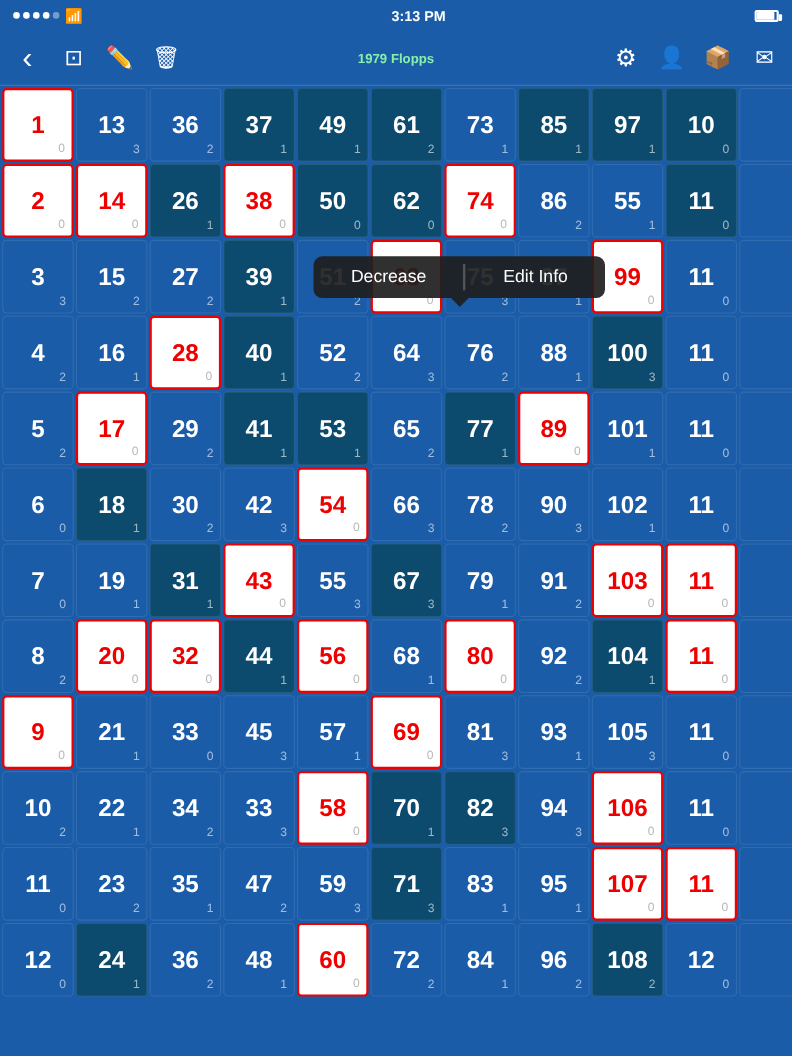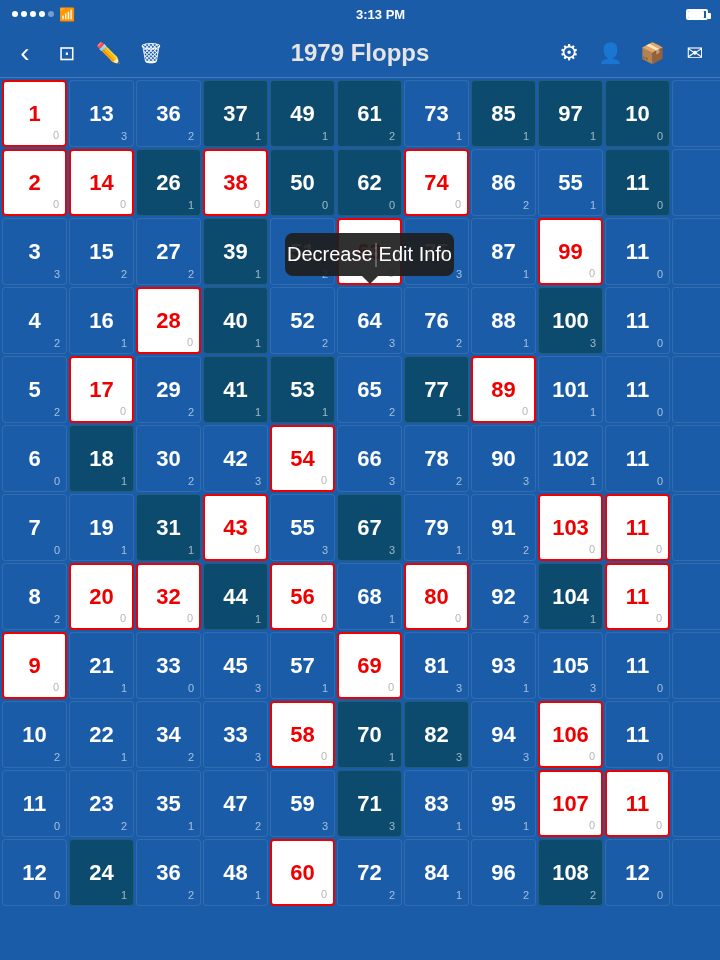--- a/index.html
+++ b/index.html
@@ -37,21 +37,21 @@
       height: 50px;
       display: flex;
       align-items: center;
       justify-content: space-between;
       padding: 0 10px;
       border-bottom: 1px solid rgba(255,255,255,0.2);
     }
     .nav-left { display: flex; align-items: center; gap: 12px; }
     .nav-right { display: flex; align-items: center; gap: 12px; }
     .nav-icon { color: white; font-size: 22px; cursor: pointer; width: 30px; text-align: center; }
-    .nav-title { color: #e5e5e5; font-size: 24px; font-weight: 600; flex: 1; text-align: center; }
+    .nav-title { color: #86efac; font-size: 12px; font-weight: 600; flex: 1; text-align: center; }
 
     
     #grid-container {
       position: relative;
       width: 720px;
       height: 882px;
       overflow: hidden;
     }
 
     #grid {
@@ -114,22 +114,22 @@
       position: absolute;
       bottom: -8px;
       left: 50%;
       transform: translateX(-50%);
       border-left: 8px solid transparent;
       border-right: 8px solid transparent;
       border-top: 8px solid rgba(30,30,30,0.92);
     }
     .ctx-btn {
       color: white;
-      font-size: 20px;
-      padding: 10px 2px;
+      font-size: 16px;
+      padding: 10px 34px;
       cursor: pointer;
       white-space: nowrap;
     }
     .ctx-divider {
       width: 1px;
       height: 24px;
       background: rgba(255,255,255,0.25);
     }
   </style>
 </head>

